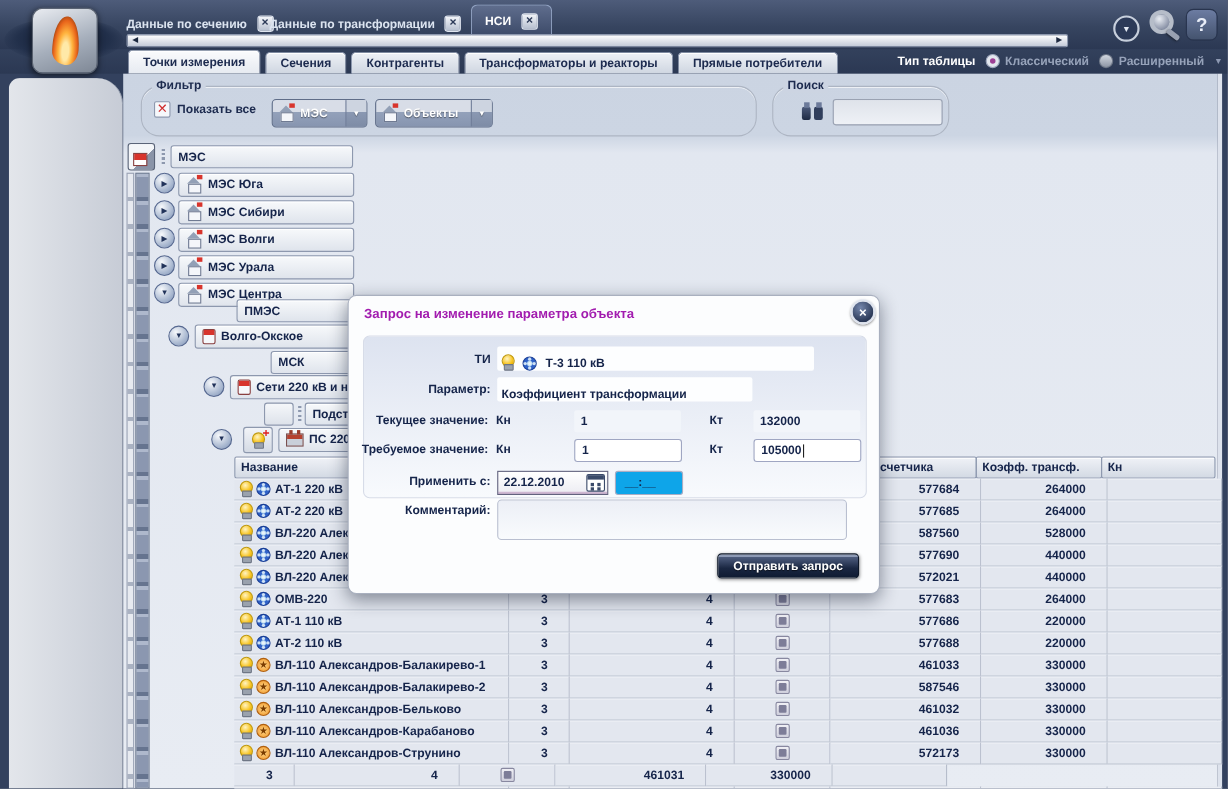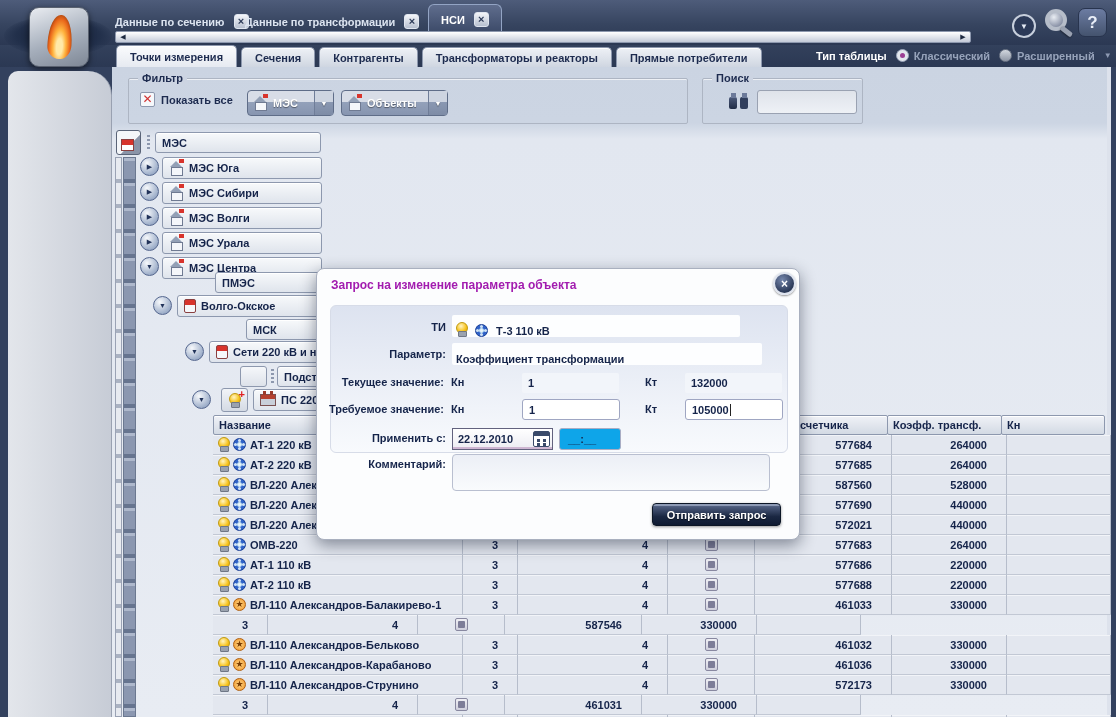--- a/index.html
+++ b/index.html
@@ -61,21 +61,21 @@
 
 
 .sidebar{position:absolute;left:8px;top:71px;width:104px;height:646px;
   background:linear-gradient(90deg,#e3e6eb,#c7ccd6);border-right:1px solid #99a1b1;
   border-radius:10px 24px 0 0}
 .main{position:absolute;left:112px;top:67px;width:999px;height:650px;
   background:linear-gradient(180deg,#cbd4e2 0px,#ccd5e3 56px,#e2e7f0 72px,#e8ecf3 100%);
   border-right:4px solid #dde2ec}
 
 
-.gb{position:absolute;border:1px solid #adb5c3;border-radius:2px;box-shadow:inset 0 1px 0 rgba(255,255,255,.65)}
+.gb{position:absolute;border:1px solid #adb5c3;border-radius:17px;box-shadow:inset 0 1px 0 rgba(255,255,255,.65)}
 .gb .legend{position:absolute;top:-7px;left:9px;background:#ccd4e2;padding:0 4px;font-weight:bold;color:#1d2b4f}
 .showall{position:absolute;left:140px;top:92px;display:flex;gap:6px;align-items:center;font-weight:bold;color:#1d2b4f}
 .showall-icon{width:15px;height:15px;background:#f6f8fb;border:1px solid #8d98ae;border-radius:2px;
   color:#d03030;font-weight:bold;font-size:12px;line-height:13px;text-align:center}
 .dd{position:absolute;height:26px;border:1px solid #5f6d88;border-radius:4px;display:flex;align-items:center;
   background:linear-gradient(180deg,#d8dde7 0 45%,#93a1ba 46%,#8795b0);color:#fff;font-weight:bold;
   text-shadow:0 1px 1px rgba(0,0,0,.45);padding-left:5px;gap:5px}
 .dd .arrow{margin-left:auto;width:19px;align-self:stretch;border-left:1px solid #6f7d98;
   display:flex;align-items:center;justify-content:center;font-size:7px;
   background:linear-gradient(180deg,#cdd4e0 0 45%,#8a98b2 46%,#7e8ca6)}
@@ -517,20 +517,25 @@
         <div class="td c-v2 num">4</div>
         <div class="td c-ic">
           <span class="meter"></span>
         </div>
         <div class="td c-ctr num">461033</div>
         <div class="td c-coef num">330000</div>
         <div class="td c-kn"></div>
       </div>
 
       <div class="trw">
+        <div class="td c-name">
+          <span class="bulb"></span>
+          <span class="ticon star"></span>
+          <span>ВЛ-110 Александров-Балакирево-2</span>
+        </div>
         <div class="td c-v1 num">3</div>
         <div class="td c-v2 num">4</div>
         <div class="td c-ic">
           <span class="meter"></span>
         </div>
         <div class="td c-ctr num">587546</div>
         <div class="td c-coef num">330000</div>
         <div class="td c-kn"></div>
       </div>
 
@@ -613,21 +618,21 @@
     <div class="d-panel"></div>
 
     <div class="d-lab" style="left:14px;top:52px;width:115px">ТИ</div>
     <div class="d-field" style="left:135px;top:46px;width:288px">
       <span class="bulb"></span>
       <span class="ticon rosette"></span>
       <span>Т-3 110 кВ</span>
     </div>
 
     <div class="d-lab" style="left:14px;top:79px;width:115px">Параметр:</div>
-    <div class="d-field" style="left:135px;top:74px;width:310px">
+    <div class="d-field" style="left:135px;top:74px;width:232px">
       <span>Коэффициент трансформации</span>
     </div>
 
     <div class="d-lab" style="left:0;top:107px;width:127px">Текущее значение:</div>
     <div class="d-lab" style="left:134px;top:107px;width:20px;text-align:left">Кн</div>
     <div class="d-flat" style="left:205px;top:104px;width:97px">1</div>
     <div class="d-lab" style="left:328px;top:107px;width:20px;text-align:left">Кт</div>
     <div class="d-flat" style="left:368px;top:104px;width:97px">132000</div>
 
     <div class="d-lab" style="left:0;top:134px;width:127px">Требуемое значение:</div>

